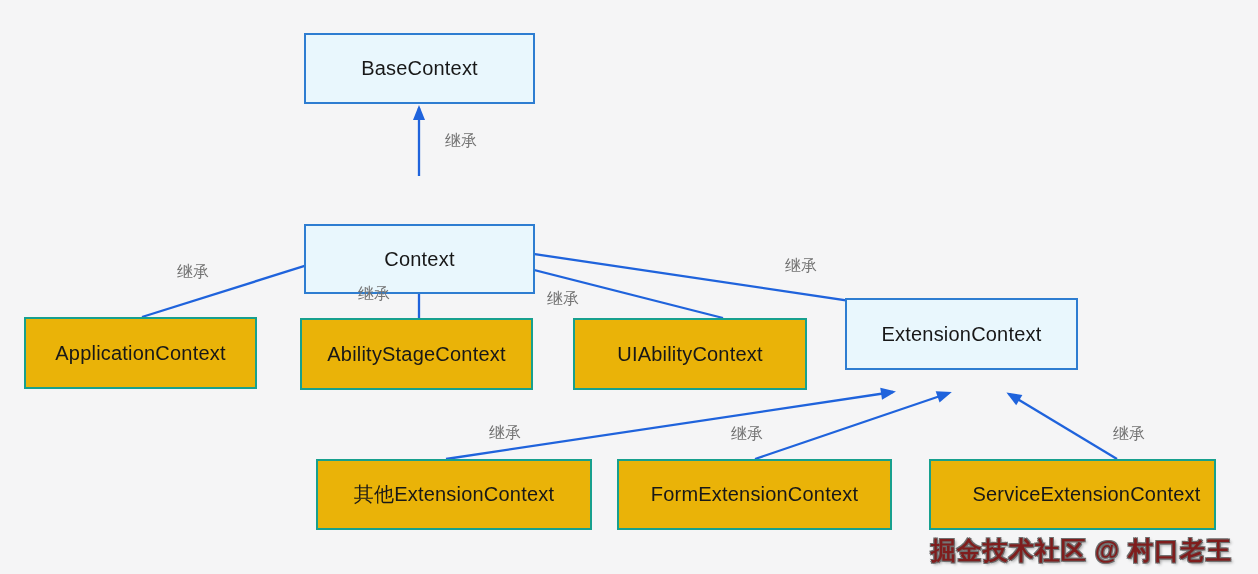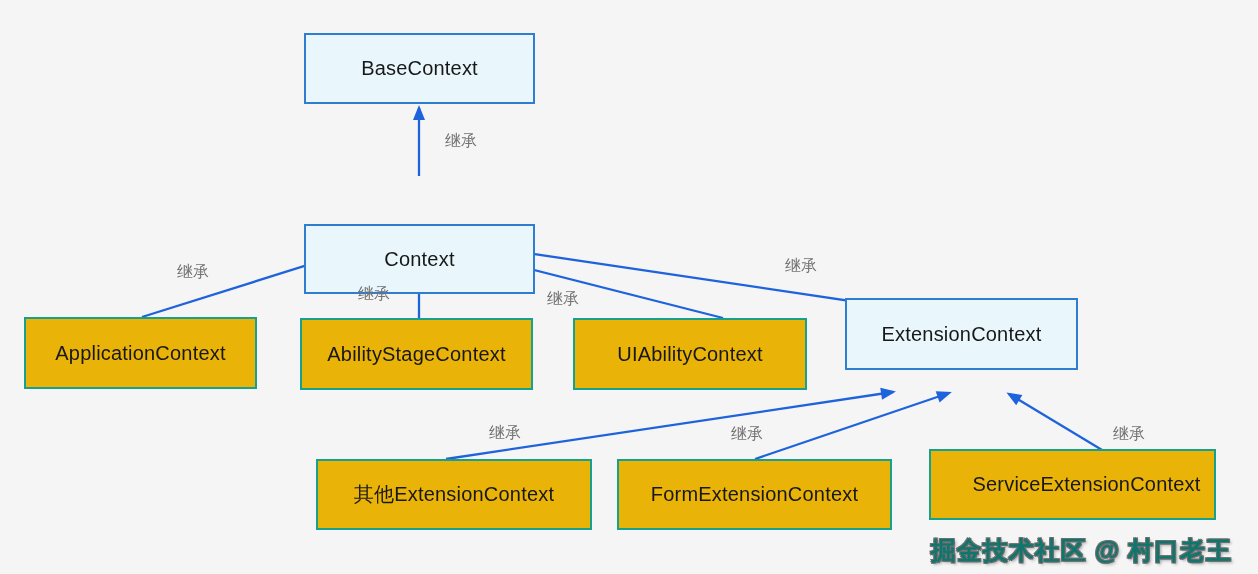--- a/index.html
+++ b/index.html
@@ -49,21 +49,21 @@
     color: #737373;
     white-space: nowrap;
   }
   .watermark {
     position: absolute;
     right: 26px;
     bottom: 7px;
     font-size: 25px;
     font-weight: 600;
     letter-spacing: 1px;
-    color: #0f766e;
+    color: #7f1d1d;
     text-shadow:
       -1px -1px 0 #6e6e6e,
        1px -1px 0 #6e6e6e,
       -1px  1px 0 #6e6e6e,
        1px  1px 0 #6e6e6e,
        2px  2px 3px rgba(60,60,60,0.45);
     white-space: nowrap;
   }
 </style>
 </head>
@@ -112,21 +112,21 @@
   </div>
 
   <div class="node green" style="left:316px; top:459px; width:276px; height:71px;">
     <span>其他ExtensionContext</span>
   </div>
 
   <div class="node green" style="left:617px; top:459px; width:275px; height:71px;">
     <span>FormExtensionContext</span>
   </div>
 
-  <div class="node green" style="left:929px; top:449px; width:287px; height:71px;padding-left:28px;">
+  <div class="node green" style="left:929px; top:459px; width:287px; height:71px;padding-left:28px;">
     <span>ServiceExtensionContext</span>
   </div>
 
   <div class="edge-label" style="left:461px; top:141px;">继承</div>
   <div class="edge-label" style="left:193px; top:272px;">继承</div>
   <div class="edge-label" style="left:374px; top:294px;">继承</div>
   <div class="edge-label" style="left:563px; top:299px;">继承</div>
   <div class="edge-label" style="left:801px; top:266px;">继承</div>
   <div class="edge-label" style="left:505px; top:433px;">继承</div>
   <div class="edge-label" style="left:747px; top:434px;">继承</div>

